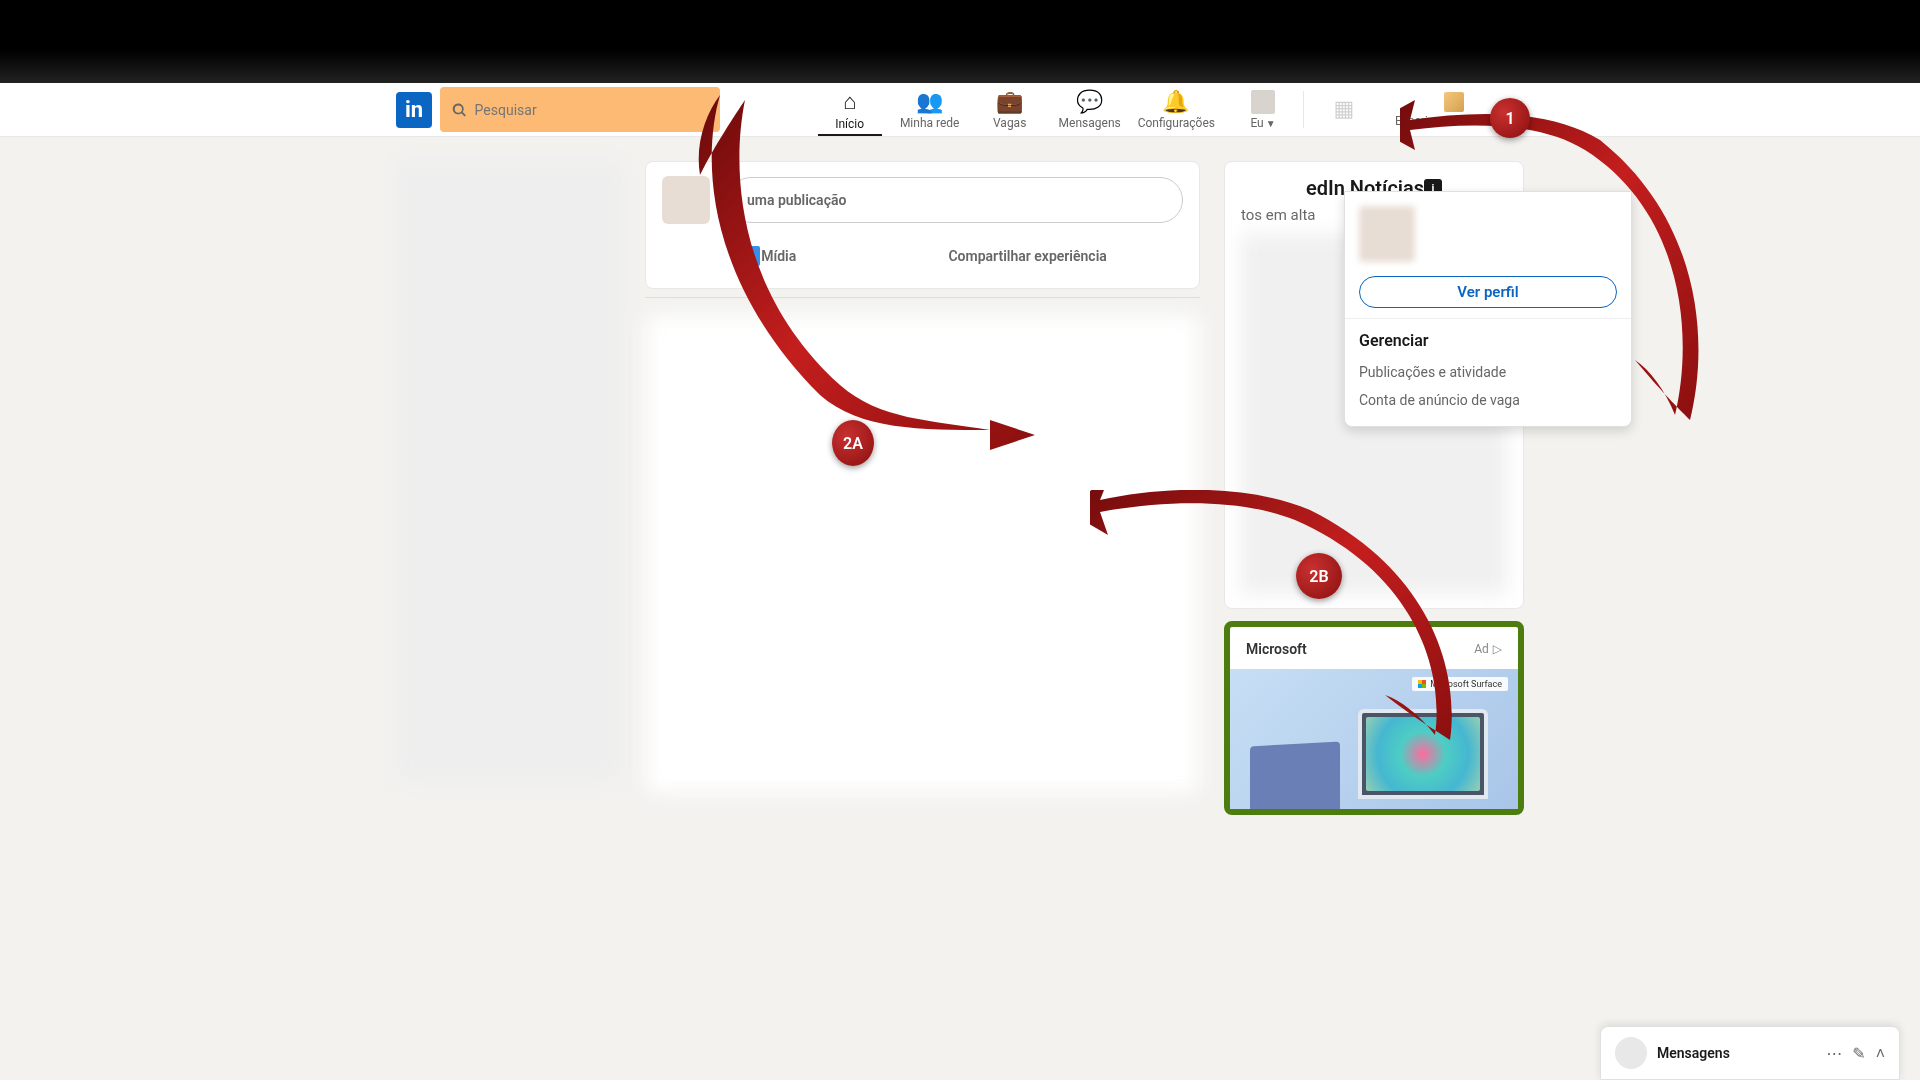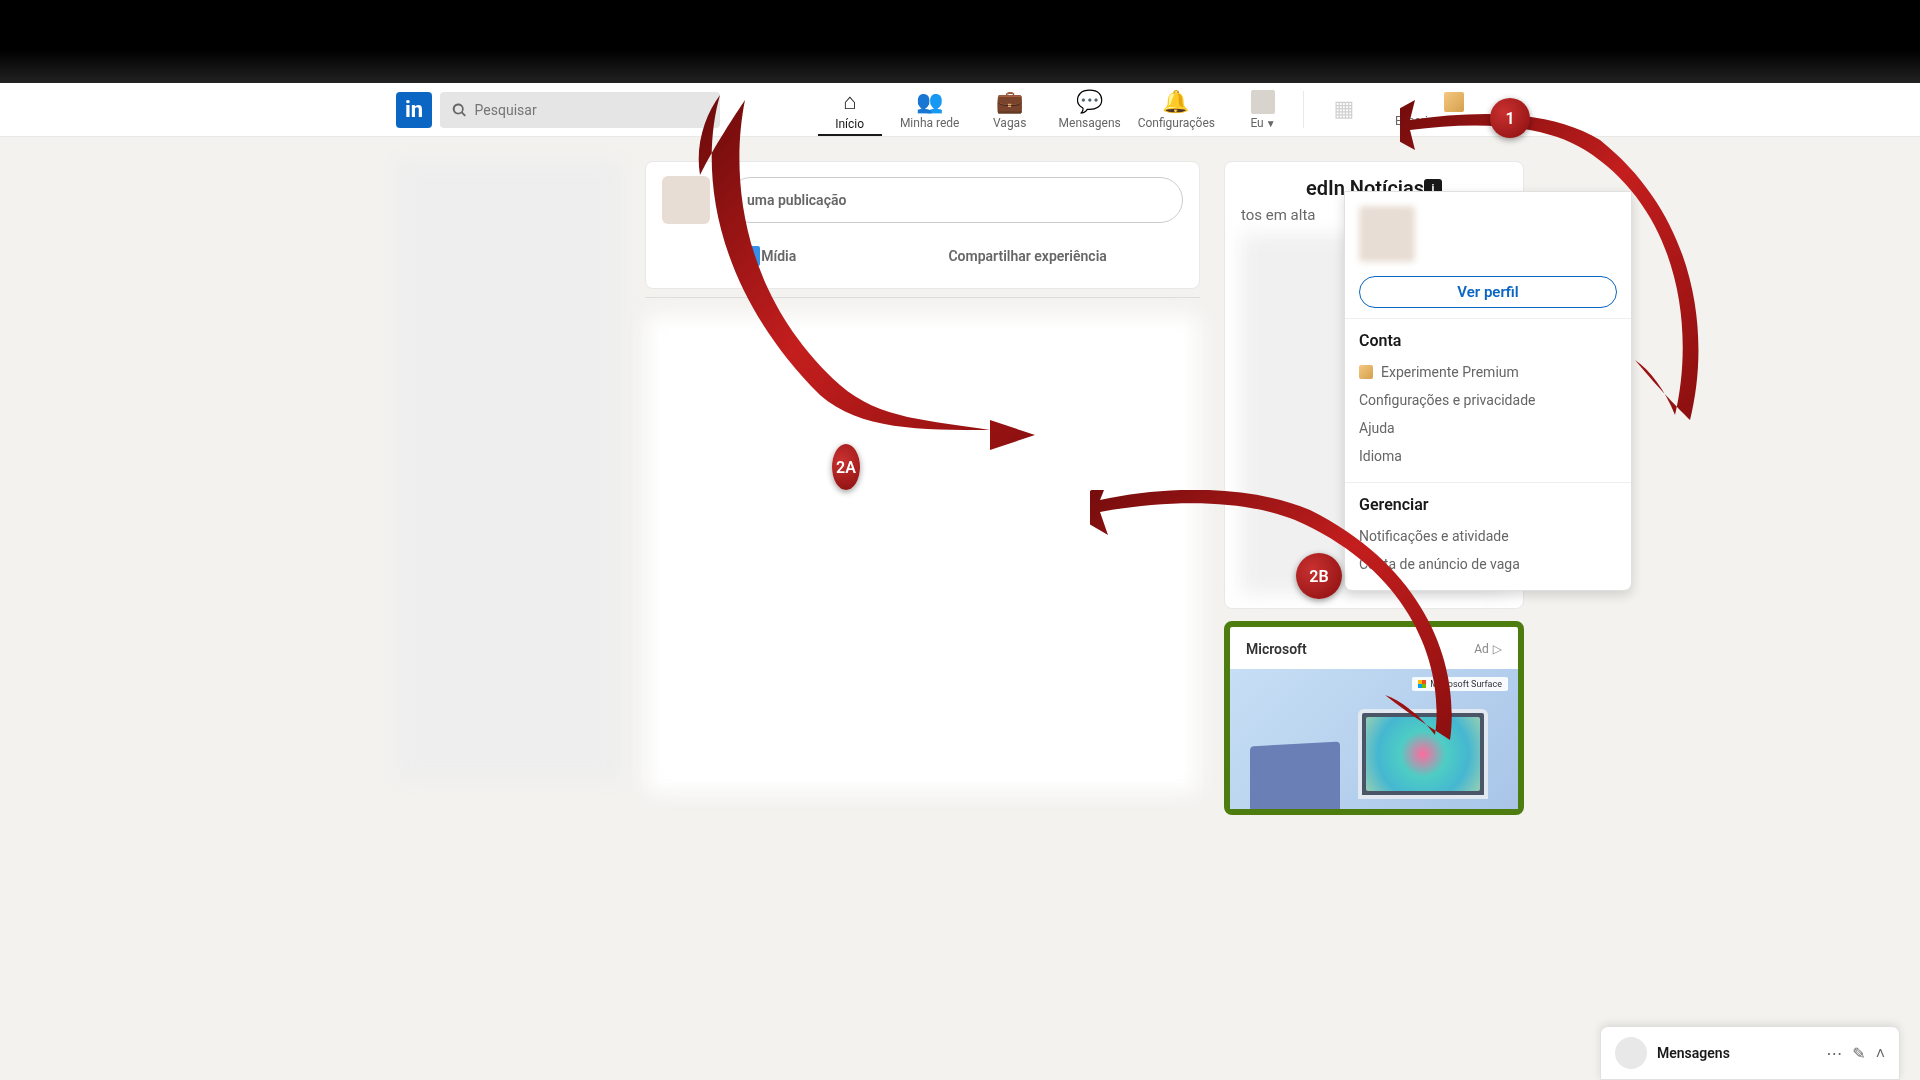--- a/index.html
+++ b/index.html
@@ -2,21 +2,21 @@
 <html><head>
 <meta charset="utf-8">
 <style>
 * { margin: 0; padding: 0; box-sizing: border-box; font-family: -apple-system, BlinkMacSystemFont, "Segoe UI", Roboto, sans-serif; }
 body { background: #f3f2ef; overflow: hidden; height: 1080px; width: 1920px; position: relative; }
 .black-bar { position: absolute; top: 0; left: 0; right: 0; height: 83px; background: linear-gradient(to bottom, #000 0%, #000 60%, #222 100%); z-index: 1; }
 .page-wrap { position: absolute; top: 83px; left: 0; right: 0; bottom: 0; background: #fff; }
 .header { height: 54px; background: #fff; border-bottom: 1px solid #e8e8e8; display: flex; align-items: flex-end; padding: 0 24px; position: relative; z-index: 100; }
 .header-inner { width: 1128px; margin: 0 auto; display: flex; align-items: center; height: 100%; }
 .logo { width: 36px; height: 36px; background: #0a66c2; border-radius: 4px; display: flex; align-items: center; justify-content: center; color: #fff; font-weight: 700; font-size: 22px; margin-right: 8px; }
-.search-box { background: #e5e5e5; border-radius: 4px; height: 36px; width: 280px; display: flex; align-items: center; padding: 0 12px; }
+.search-box { background: #fdba74; border-radius: 4px; height: 45px; width: 280px; display: flex; align-items: center; padding: 0 12px; }
 .search-box svg { width: 16px; height: 16px; fill: #666; margin-right: 8px; }
 .search-box input { border: none; background: transparent; outline: none; font-size: 14px; color: #666; width: 100%; }
 .nav-items { display: flex; margin-left: auto; height: 100%; }
 .nav-item { display: flex; flex-direction: column; align-items: center; justify-content: center; min-width: 80px; color: #666; font-size: 12px; cursor: pointer; position: relative; padding: 0 8px; }
 .nav-item.active { color: #191919; }
 .nav-item.active::after { content: ''; position: absolute; bottom: 0; left: 8px; right: 8px; height: 2px; background: #191919; }
 .nav-icon { font-size: 22px; margin-bottom: 2px; }
 .nav-divider { width: 1px; background: #e8e8e8; margin: 8px 0; }
 .nav-avatar { width: 24px; height: 24px; background: #d8d3cc; border-radius: 2px; margin-bottom: 2px; }
 .premium-icon { width: 20px; height: 20px; background: linear-gradient(135deg, #f5c77e, #d4a04e); border-radius: 2px; margin-bottom: 2px; }
@@ -177,41 +177,31 @@
       </aside>
 
     </div>
 
     <div class="dropdown-menu">
       <div class="dropdown-header">
         <div class="dropdown-avatar"></div>
       </div>
       <div class="view-profile-btn">Ver perfil</div>
       <div class="dropdown-section">
-        <div class="dropdown-section-title">Conta</div>
-        <div class="dropdown-link">
-          <span class="premium-dot"></span>
-          <span>Experimente Premium</span>
-        </div>
-        <div class="dropdown-link">Configurações e privacidade</div>
-        <div class="dropdown-link">Ajuda</div>
-        <div class="dropdown-link">Idioma</div>
-      </div>
-      <div class="dropdown-section">
         <div class="dropdown-section-title">Gerenciar</div>
-        <div class="dropdown-link">Notificações e atividade</div>
+        <div class="dropdown-link">Publicações e atividade</div>
         <div class="dropdown-link">Conta de anúncio de vaga</div>
       </div>
     </div>
 
   </div>
 </div>
 
 <div class="annotation-circle" style="top:98px; left:1490px;">1</div>
-<div class="annotation-circle" style="top:444px; left:832px; width:28px; height:46px;">2A</div>
+<div class="annotation-circle" style="top:420px; left:832px; width:42px; height:46px;">2A</div>
 <div class="annotation-circle" style="top:553px; left:1296px; width:46px; height:46px;">2B</div>
 
 <svg class="arrow-svg" style="top:85px; left:680px; width:360px; height:400px;">
   <defs>
     <linearGradient id="redGrad" x1="0%" y1="0%" x2="100%" y2="100%">
       <stop offset="0%" stop-color="#6b0a0a"></stop>
       <stop offset="50%" stop-color="#c41e1e"></stop>
       <stop offset="100%" stop-color="#8b0f0f"></stop>
     </linearGradient>
   </defs>

